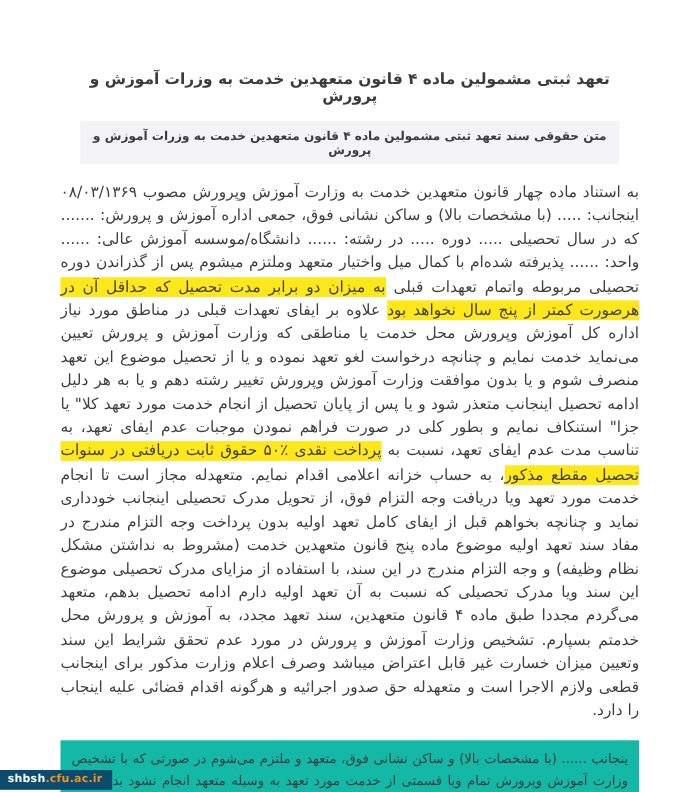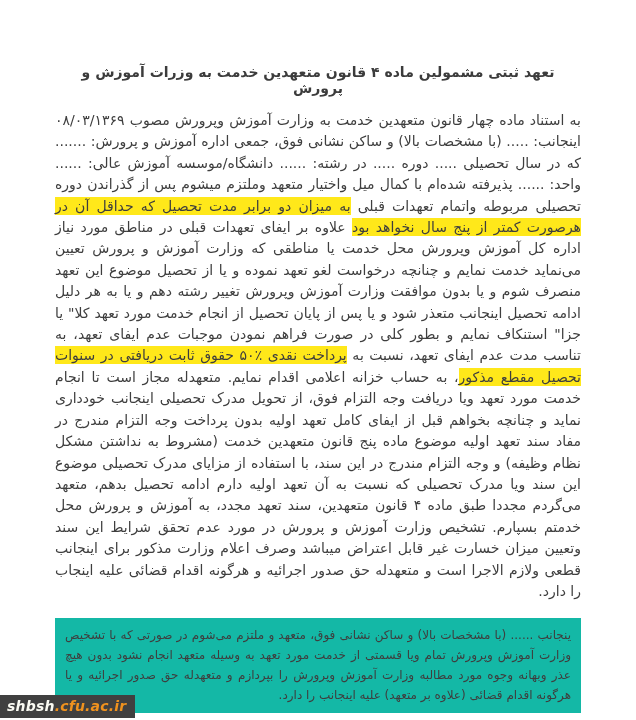--- a/index.html
+++ b/index.html
@@ -58,38 +58,38 @@
     line-height: 20px;
     text-align: justify;
     direction: rtl;
     padding: 7px 10px 8px 10px;
     box-sizing: border-box;
   }
   .watermark {
     position: absolute;
     left: 0;
     bottom: 2px;
-    background: #404040;
+    background: #0c4a6e;
     padding: 3px 9px 4px 7px;
-    font-size: 14px;
+    font-size: 10px;
     font-weight: bold;
-    font-style: italic;
     direction: ltr;
     letter-spacing: 0.2px;
   }
   .watermark .wm-site   { color: #fbfbf3; }
   .watermark .wm-domain { color: #f0921e; }
 </style>
 </head>
 <body>
 
 <div class="page">
 
   <h1 class="doc-title">تعهد ثبتی مشمولین ماده ۴ قانون متعهدین خدمت به وزرات آموزش و پرورش</h1>
 
+  <div class="doc-subtitle">متن حقوقی سند تعهد ثبتی مشمولین ماده ۴ قانون متعهدین خدمت به وزرات آموزش و پرورش</div>
 
   <p class="legal-text"><span>به استناد ماده چهار قانون متعهدین خدمت به وزارت آموزش وپرورش مصوب ۰۸/۰۳/۱۳۶۹ اینجانب: ..... (با مشخصات بالا) و ساکن نشانی فوق، جمعی اداره آموزش و پرورش: ....... که در سال تحصیلی ..... دوره ..... در رشته: ...... دانشگاه/موسسه آموزش عالی: ...... واحد: ...... پذیرفته شده‌ام با کمال میل واختیار متعهد وملتزم میشوم پس از گذراندن دوره تحصیلی مربوطه واتمام تعهدات قبلی </span><mark>به میزان دو برابر مدت تحصیل که حداقل آن در هرصورت کمتر از پنج سال نخواهد بود</mark><span> علاوه بر ایفای تعهدات قبلی در مناطق مورد نیاز اداره کل آموزش وپرورش محل خدمت یا مناطقی که وزارت آموزش و پرورش تعیین می‌نماید خدمت نمایم و چنانچه درخواست لغو تعهد نموده و یا از تحصیل موضوع این تعهد منصرف شوم و یا بدون موافقت وزارت آموزش وپرورش تغییر رشته دهم و یا به هر دلیل ادامه تحصیل اینجانب متعذر شود و یا پس از پایان تحصیل از انجام خدمت مورد تعهد کلا" یا جزا" استنکاف نمایم و بطور کلی در صورت فراهم نمودن موجبات عدم ایفای تعهد، به تناسب مدت عدم ایفای تعهد، نسبت به </span><mark>پرداخت نقدی ٪۵۰ حقوق ثابت دریافتی در سنوات تحصیل مقطع مذکور</mark><span>، به حساب خزانه اعلامی اقدام نمایم. متعهدله مجاز است تا انجام خدمت مورد تعهد ویا دریافت وجه التزام فوق، از تحویل مدرک تحصیلی اینجانب خودداری نماید و چنانچه بخواهم قبل از ایفای کامل تعهد اولیه بدون پرداخت وجه التزام مندرج در مفاد سند تعهد اولیه موضوع ماده پنج قانون متعهدین خدمت (مشروط به نداشتن مشکل نظام وظیفه) و وجه التزام مندرج در این سند، با استفاده از مزایای مدرک تحصیلی موضوع این سند ویا مدرک تحصیلی که نسبت به آن تعهد اولیه دارم ادامه تحصیل بدهم، متعهد می‌گردم مجددا طبق ماده ۴ قانون متعهدین، سند تعهد مجدد، به آموزش و پرورش محل خدمتم بسپارم. تشخیص وزارت آموزش و پرورش در مورد عدم تحقق شرایط این سند وتعیین میزان خسارت غیر قابل اعتراض میباشد وصرف اعلام وزارت مذکور برای اینجانب قطعی ولازم الاجرا است و متعهدله حق صدور اجرائیه و هرگونه اقدام قضائی علیه اینجاب را دارد.</span></p>
 
   <div class="obligation-box">ینجانب ...... (با مشخصات بالا) و ساکن نشانی فوق، متعهد و ملتزم می‌شوم در صورتی که با تشخیص وزارت آموزش وپرورش تمام ویا قسمتی از خدمت مورد تعهد به وسیله متعهد انجام نشود بدون هیچ عذر وبهانه وجوه مورد مطالبه وزارت آموزش وپرورش را بپردازم و متعهدله حق صدور اجرائیه و یا هرگونه اقدام قضائی (علاوه بر متعهد) علیه اینجانب را دارد.</div>
 
   <div class="watermark"><span class="wm-site">shbsh</span><span class="wm-domain">.cfu.ac.ir</span></div>
 
 </div>
 
 </body></html>

